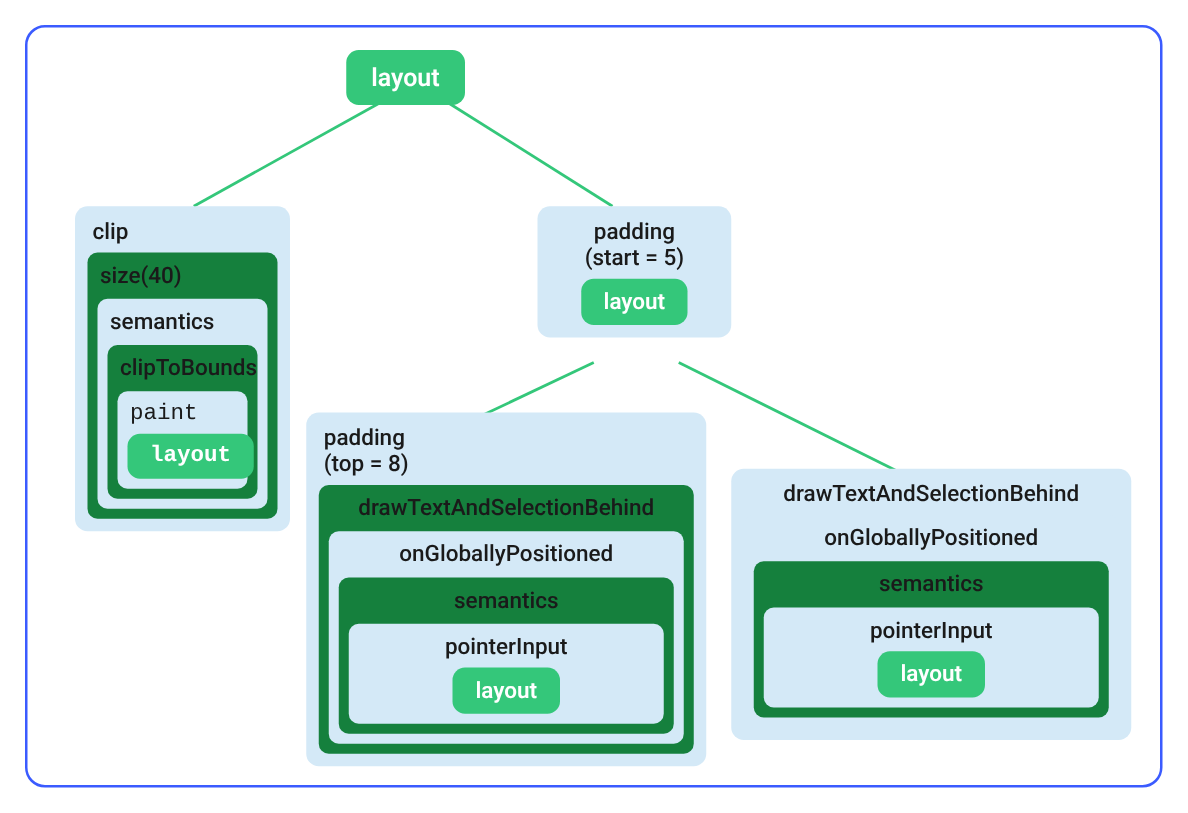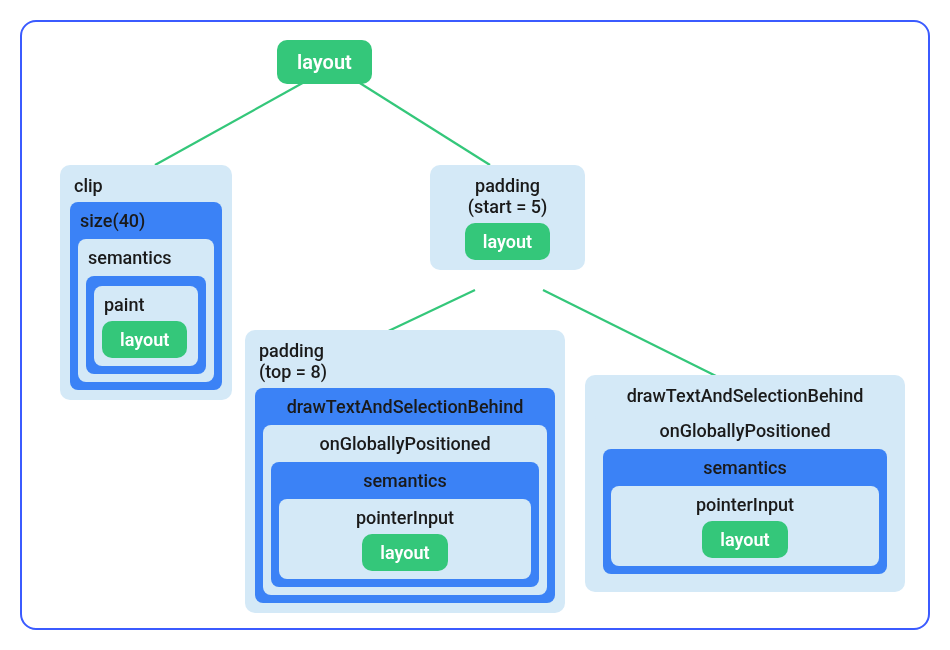--- a/index.html
+++ b/index.html
@@ -27,21 +27,21 @@
     font-size: 18px;
     color: #1a1a1a;
     text-align: center;
   }
   .node-title {
     font-weight: 500;
     margin-bottom: 4px;
     padding: 2px 4px;
   }
   .layer {
-    background: #3b82f6;
+    background: #15803d;
     border-radius: 8px;
     padding: 6px 8px 8px 8px;
     margin-top: 4px;
   }
   .layer-title {
     font-weight: 500;
     margin-bottom: 2px;
     padding: 2px 2px 4px 2px;
   }
   .layout-pill {
@@ -87,21 +87,22 @@
 
 <div class="root-pill" style="left:277px; top:40px;">layout</div>
 
 <div class="node" style="left:60px; top:165px; width:172px; text-align:left;">
   <div class="node-title">clip</div>
   <div class="layer">
     <div class="layer-title">size(40)</div>
     <div class="layer" style="background:#d4e9f7;">
       <div class="layer-title">semantics</div>
       <div class="layer">
-        <div class="layer" style="background:#d4e9f7;">
+        <div class="layer-title">clipToBounds</div>
+        <div class="layer" style="background:#d4e9f7;font-family:Liberation Mono, monospace;">
           <div class="layer-title">paint</div>
           <span class="layout-pill">layout</span>
         </div>
       </div>
     </div>
   </div>
 </div>
 
 <div class="node" style="left:430px; top:165px; width:155px;">
   <div class="node-title" style="text-align:center;">

